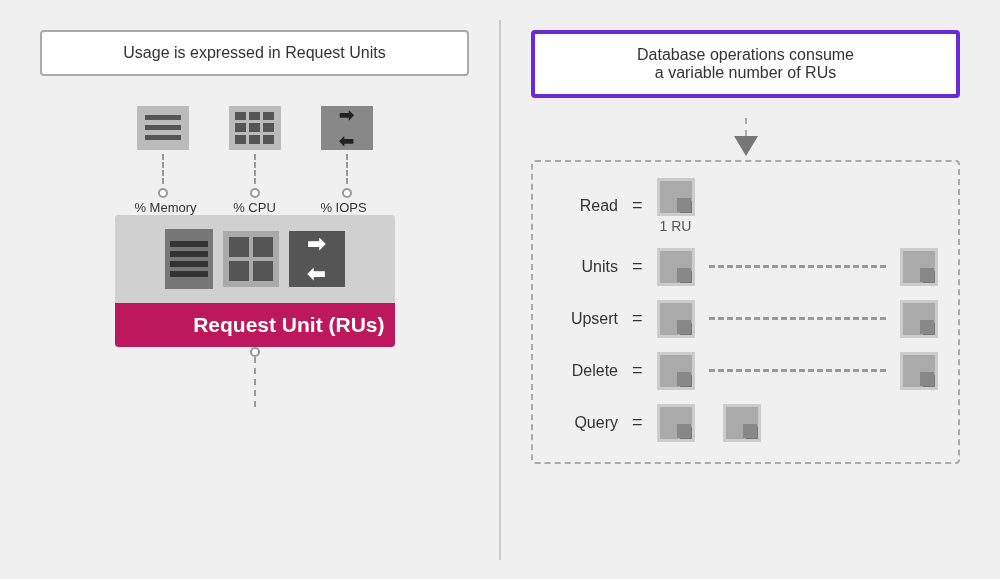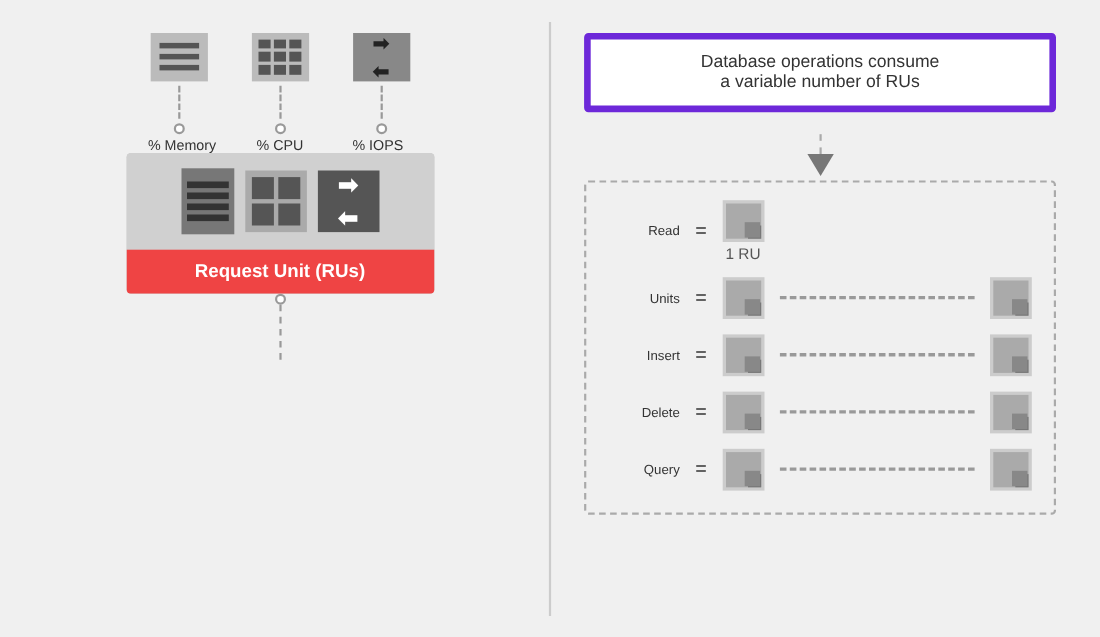--- a/index.html
+++ b/index.html
@@ -183,43 +183,43 @@
       width: 56px;
       height: 56px;
       background: #555;
       display: flex;
       flex-direction: column;
       justify-content: center;
       align-items: center;
       gap: 4px;
     }
     .ru-label-bar {
-      background: #ef4444;
+      background: #be185d;
       color: white;
-      text-align: center;
+      text-align: right;
       padding: 10px;
-      font-size: 17px;
+      font-size: 21px;
       font-weight: 600;
     }
     .ru-connector-area {
       display: flex;
       flex-direction: column;
       align-items: center;
       margin-top: 0;
     }
     
     .right-panel {
       flex: 1;
       display: flex;
       flex-direction: column;
       align-items: center;
       padding: 10px 20px;
     }
     .right-title-box {
-      border: 6px solid #6d28d9;
+      border: 4px solid #6d28d9;
       border-radius: 4px;
       padding: 12px 24px;
       text-align: center;
       font-size: 16px;
       color: #333;
       width: 100%;
       margin-bottom: 20px;
       background: white;
     }
     
@@ -245,21 +245,21 @@
     .operations-table {
       width: 100%;
     }
     .op-row {
       display: flex;
       align-items: center;
       margin-bottom: 14px;
       gap: 8px;
     }
     .op-label {
-      font-size: 12px;
+      font-size: 16px;
       color: #333;
       width: 65px;
       text-align: right;
     }
     .op-equals {
       font-size: 18px;
       color: #333;
       margin: 0 6px;
     }
     
@@ -315,20 +315,23 @@
       background: #ccc;
       margin: 0 10px;
     }
   </style>
 </head>
 <body>
 
 <div class="main-container">
 
   <div class="left-panel">
+    <div class="panel-title-box">
+      <span>Usage is expressed in Request Units</span>
+    </div>
 
     <div class="icons-row">
 
       <div class="icon-item">
         <div class="icon-memory">
           <div class="line"></div>
           <div class="line"></div>
           <div class="line"></div>
         </div>
         <div class="dashed-line-down"></div>
@@ -435,21 +438,21 @@
             <div class="ru-icon-sm">
               <div class="ru-icon-inner"></div>
             </div>
             <div class="dashes"></div>
             <div class="ru-icon-sm">
               <div class="ru-icon-inner"></div>
             </div>
           </div>
 
           <div class="op-row">
-            <div class="op-label">Insert</div>
+            <div class="op-label">Upsert</div>
             <div class="op-equals">=</div>
             <div class="ru-icon-sm">
               <div class="ru-icon-inner"></div>
             </div>
             <div class="dashes"></div>
             <div class="ru-icon-sm">
               <div class="ru-icon-inner"></div>
             </div>
           </div>
 
@@ -458,21 +461,21 @@
             <div class="op-equals">=</div>
             <div class="ru-icon-sm">
               <div class="ru-icon-inner"></div>
             </div>
             <div class="dashes"></div>
             <div class="ru-icon-sm">
               <div class="ru-icon-inner"></div>
             </div>
           </div>
 
-          <div style="display:flex;flex-direction:column;">
+          <div style="display:flex;">
             <div class="op-row" style="margin-bottom:0;">
               <div class="op-label">Query</div>
               <div class="op-equals">=</div>
               <div class="ru-icon-sm">
                 <div class="ru-icon-inner"></div>
               </div>
               <div class="dashes" style="border-top-style:dashed; border-top-width:3px; border-top-color:#999;"></div>
               <div class="ru-icon-sm">
                 <div class="ru-icon-inner"></div>
               </div>

